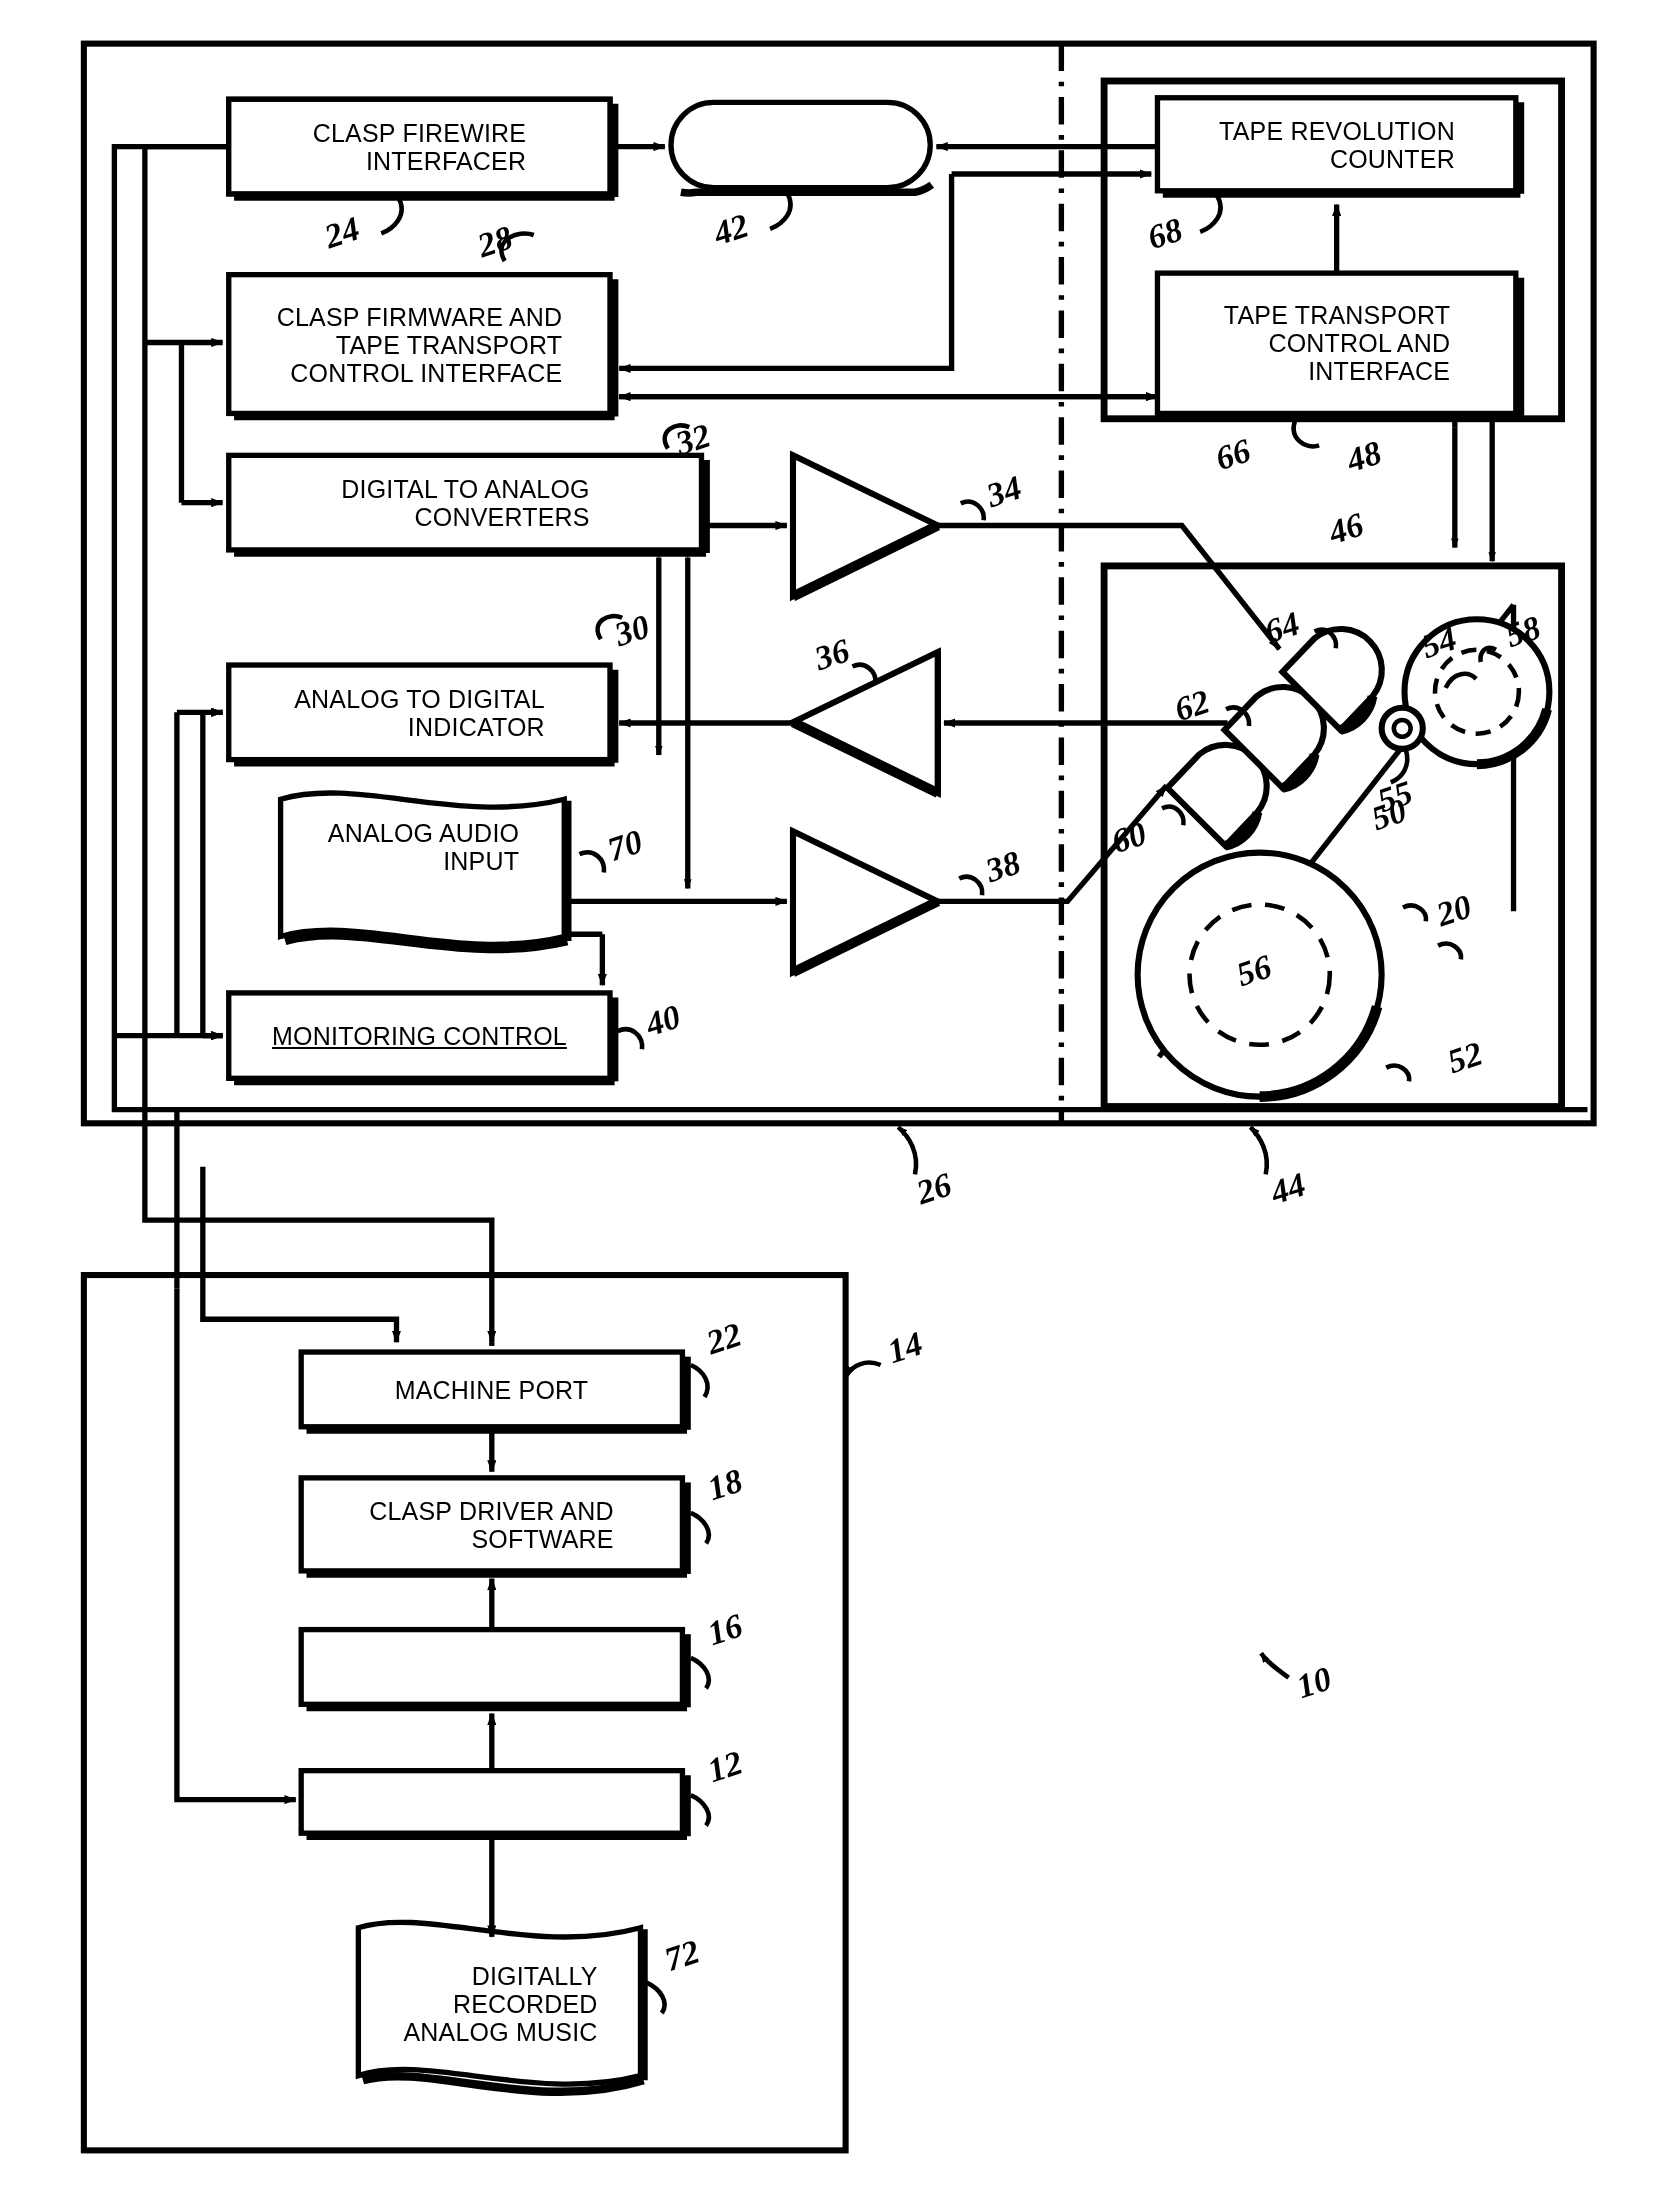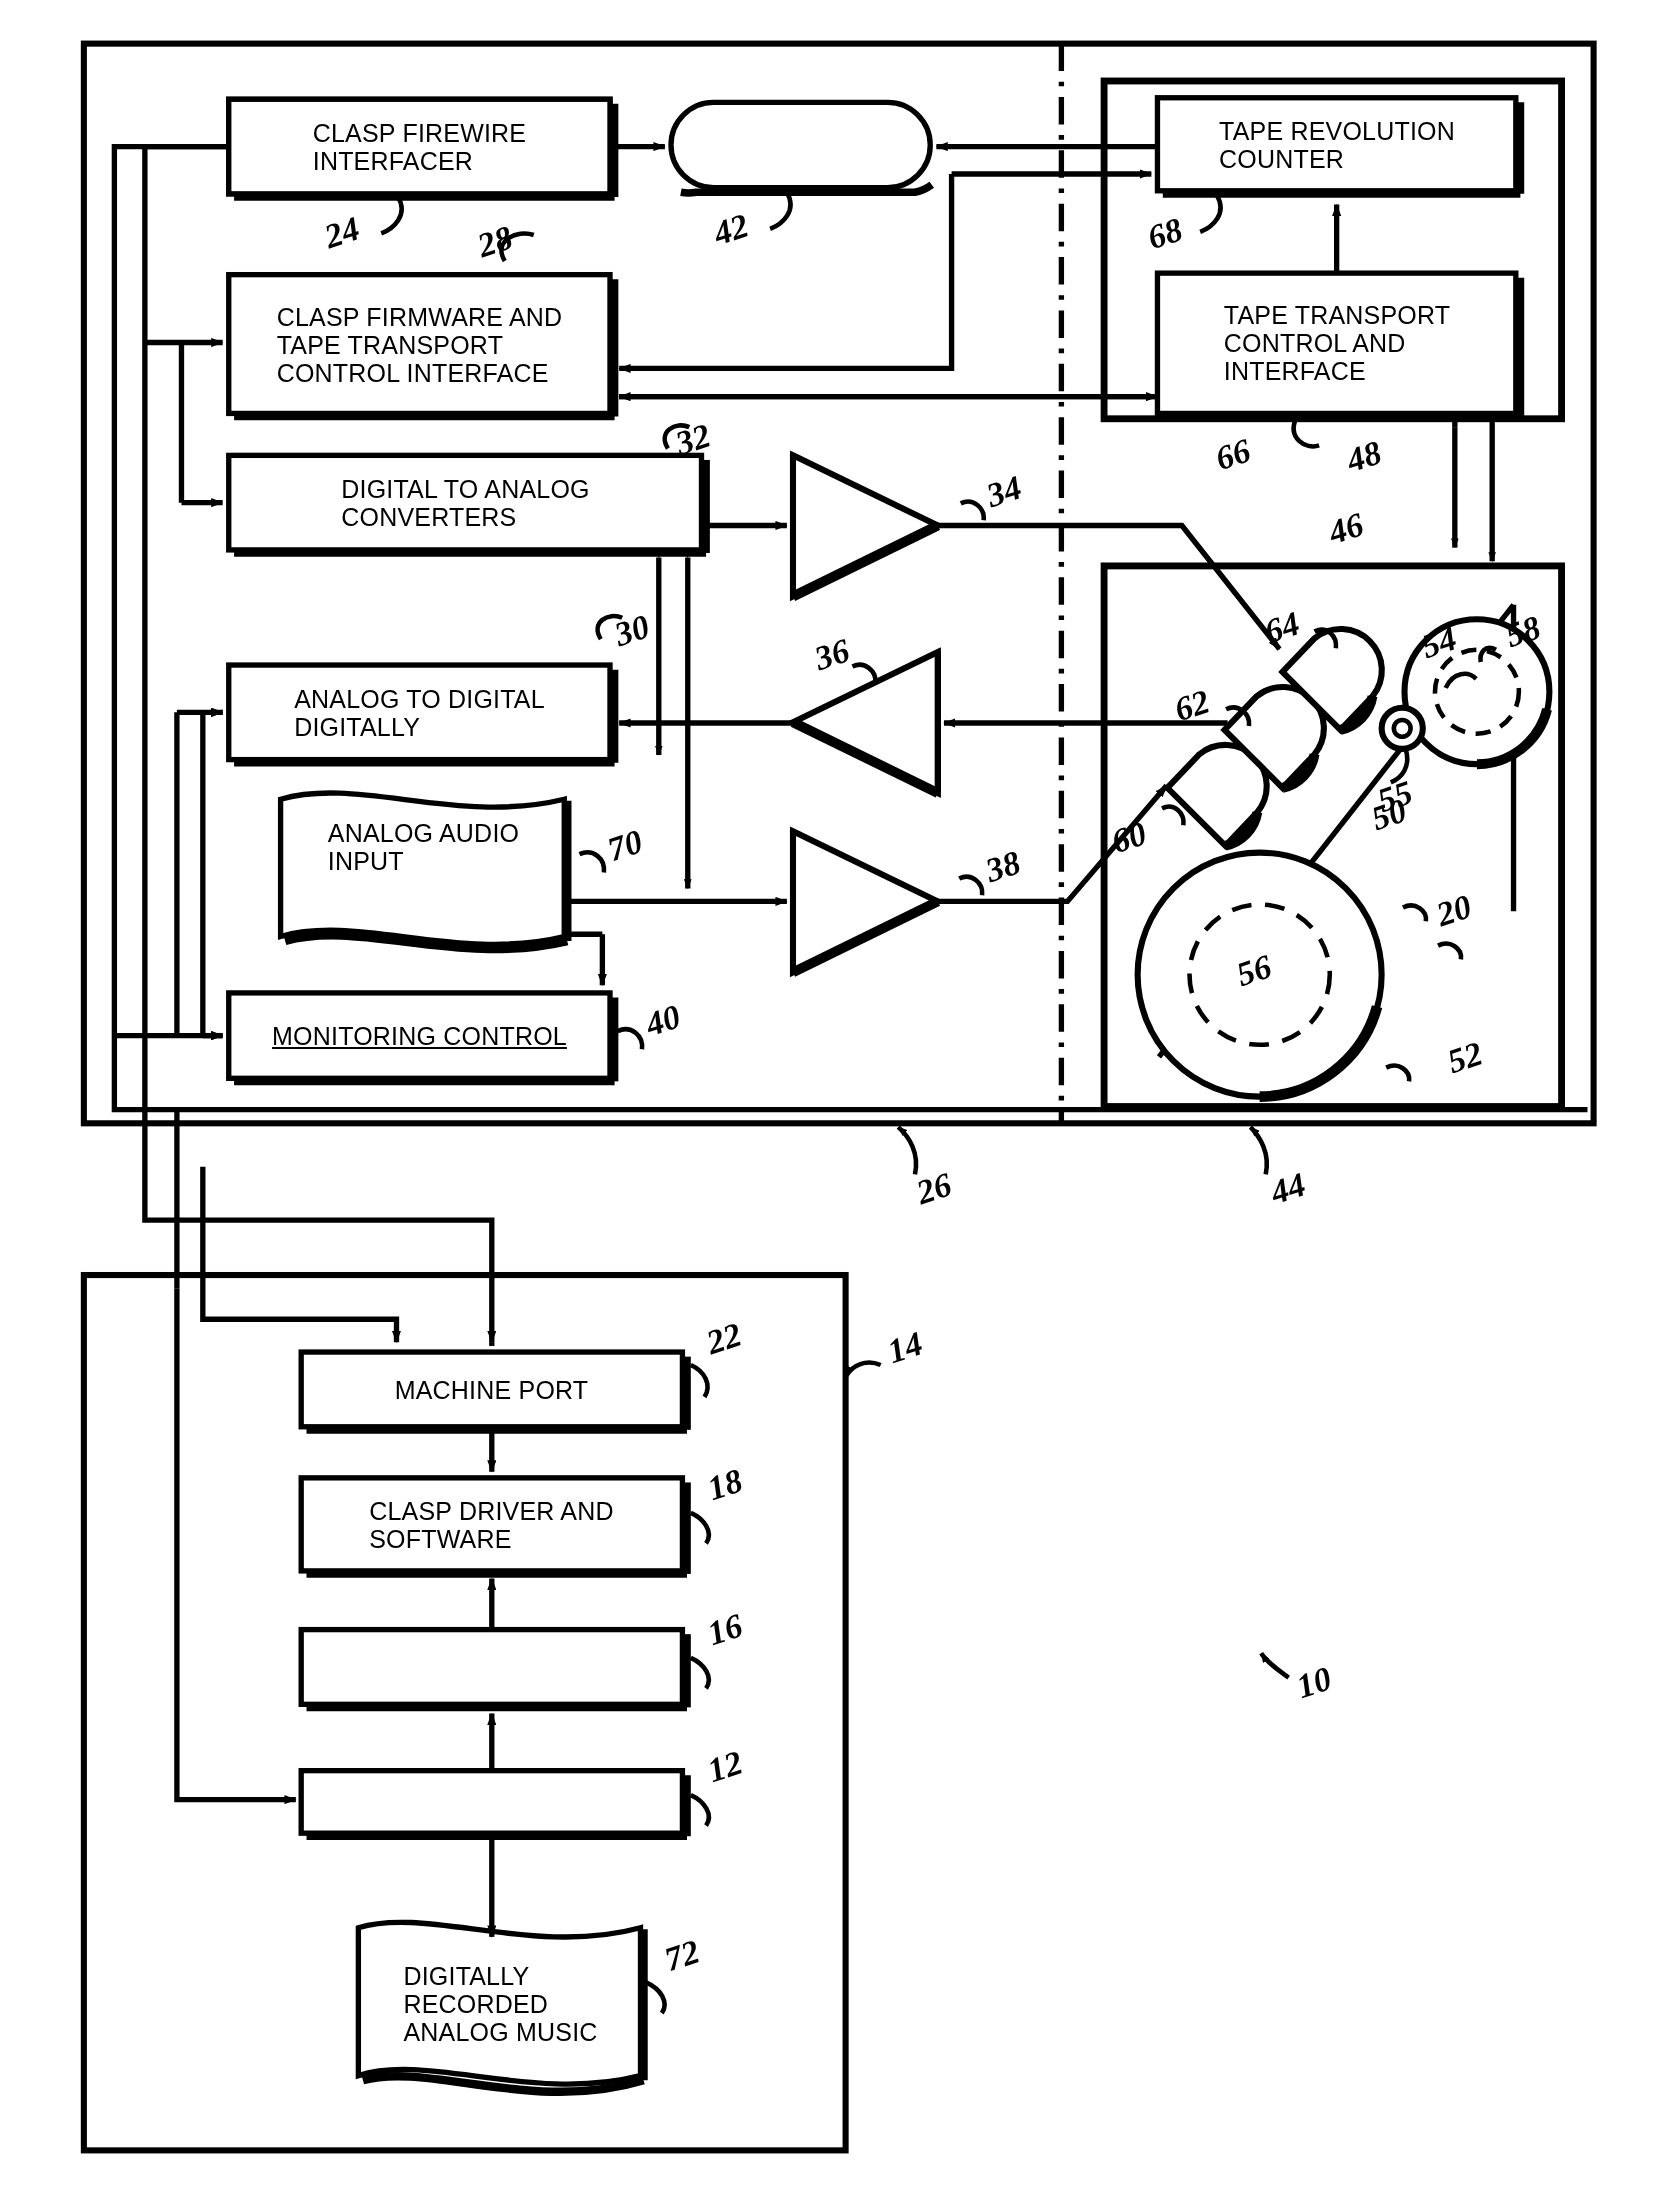--- a/index.html
+++ b/index.html
@@ -1,20 +1,20 @@
 <!DOCTYPE html>
 <html style="font-size:12.2px"><head>
 <meta charset="utf-8">
 <style>
   html,body{margin:0;padding:0;background:#fff;}
   body{width:1679px;height:2194px;position:relative;
        font-family:"Liberation Sans",sans-serif;color:#000;}
   #stage{position:absolute;left:0;top:0;width:1679px;height:2194px;}
   svg#art{position:absolute;left:0;top:0;width:1679px;height:2194px;}
-  .lbl{position:absolute;text-align:left;line-height:1.12;
+  .lbl{position:absolute;text-align:right;line-height:1.12;
        font-family:"Liberation Sans",sans-serif;font-weight:400;
        letter-spacing:0.2px;white-space:pre-line;
        display:flex;align-items:center;justify-content:center;}
   .box-lbl{font-size:25px;}
   .ref{position:absolute;font-family:"Liberation Serif",serif;
        font-style:italic;font-size:34px;font-weight:700;
        transform:rotate(-18deg);transform-origin:left top;}
 </style>
 </head>
 <body>
@@ -258,21 +258,21 @@
 CONTROL INTERFACE</div>
 
 <div class="lbl box-lbl" style="left:1158px;top:273px;width:358px;height:140px;">TAPE TRANSPORT
 CONTROL AND
 INTERFACE</div>
 
 <div class="lbl box-lbl" style="left:229px;top:455px;width:473px;height:95px;">DIGITAL TO ANALOG
 CONVERTERS</div>
 
 <div class="lbl box-lbl" style="left:229px;top:665px;width:381px;height:95px;">ANALOG TO DIGITAL
-DIGITALLY</div>
+INDICATOR</div>
 
 <div class="lbl box-lbl" style="left:290px;top:793px;width:267px;height:107px;">ANALOG AUDIO
 INPUT</div>
 
 <div class="lbl box-lbl" style="left:229px;top:993px;width:381px;height:85px;text-decoration:underline;">MONITORING CONTROL</div>
 
 <div class="lbl box-lbl" style="left:301px;top:1352px;width:381px;height:75px;">MACHINE PORT</div>
 
 <div class="lbl box-lbl" style="left:301px;top:1478px;width:381px;height:93px;">CLASP DRIVER AND
 SOFTWARE</div>

